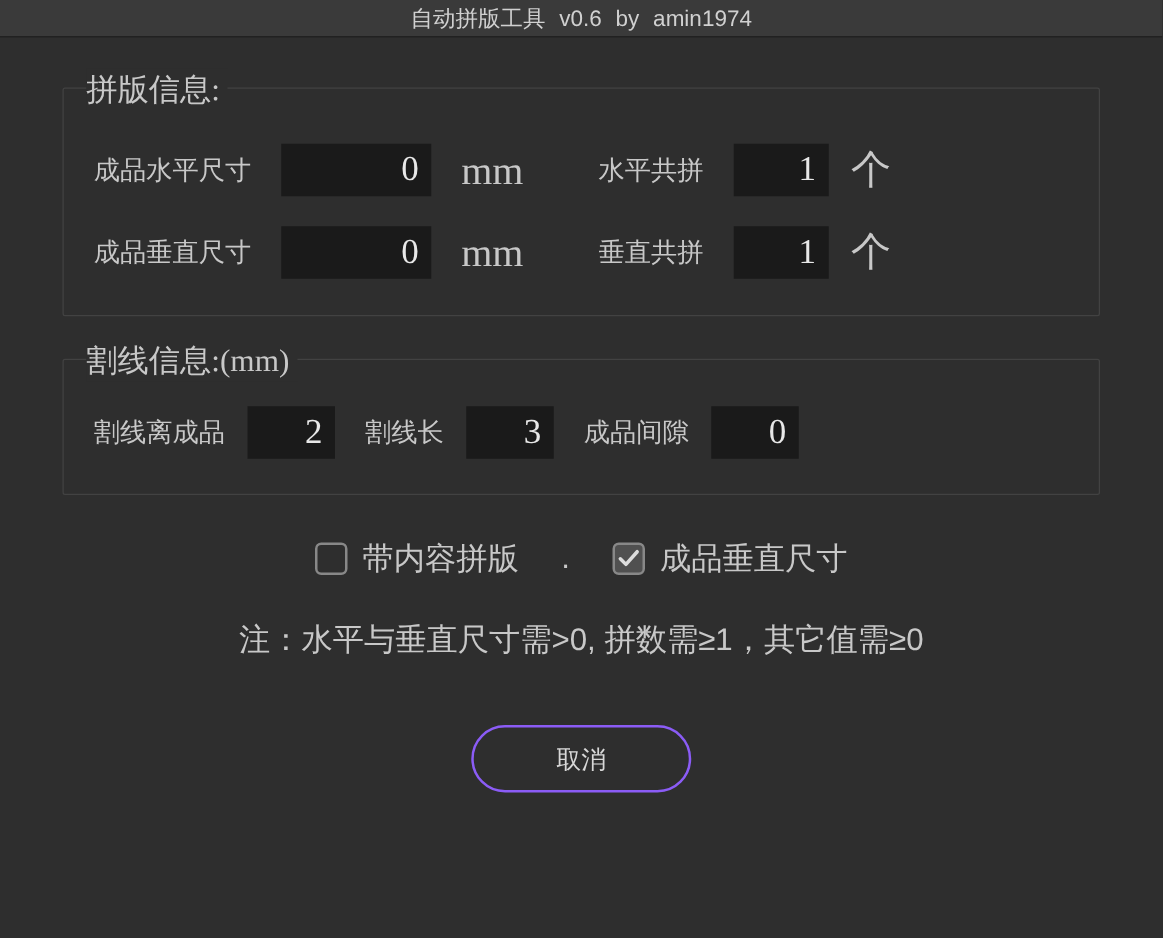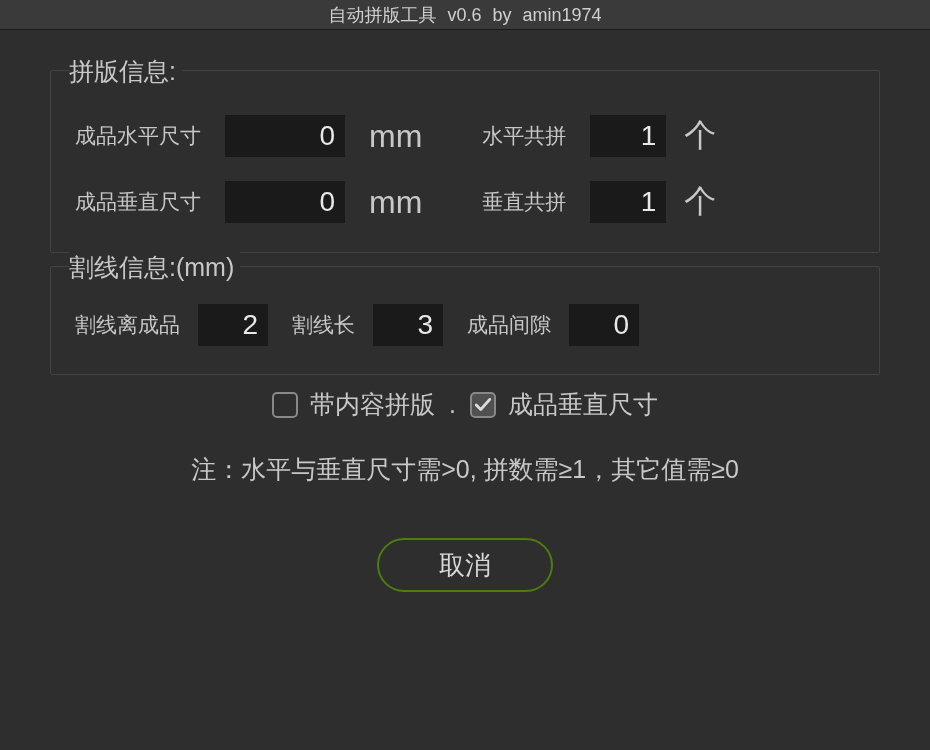--- a/index.html
+++ b/index.html
@@ -25,22 +25,23 @@
       color: #d0d0d0;
       border-bottom: 1px solid #1a1a1a;
       word-spacing: 6px;
     }
     .content {
       padding: 40px 50px 30px 50px;
     }
     .section {
       border: 1px solid #424242;
       border-radius: 2px;
-      margin-bottom: 13px;
+      margin-bottom: 34px;
       padding: 0 24px 28px 24px;
+      font-family: Liberation Serif, serif;
     }
     .section-title {
       font-size: 25px;
       color: #c8c8c8;
       position: relative;
       top: -16px;
       background: #2e2e2e;
       display: inline-block;
       padding: 0 6px 0 0;
       margin-left: -6px;
@@ -77,21 +78,21 @@
       width: 70px;
     }
     .unit {
       font-size: 32px;
       color: #c8c8c8;
     }
     .checkbox-row {
       display: flex;
       align-items: center;
       justify-content: center;
-      gap: 6px;
+      gap: 26px;
       margin-top: 10px;
       margin-bottom: 32px;
     }
     .checkbox-group {
       display: flex;
       align-items: center;
       gap: 12px;
     }
     .checkbox {
       width: 26px;
@@ -133,25 +134,25 @@
       margin-bottom: 52px;
     }
     .button-row {
       display: flex;
       justify-content: center;
       gap: 30px;
     }
     .btn {
       width: 176px;
       height: 54px;
-      border: 2px solid #4d7c0f;
+      border: 2px solid #8b5cf6;
       border-radius: 27px;
       background: transparent;
       color: #d8d8d8;
-      font-size: 26px;
+      font-size: 20px;
       font-family: inherit;
       cursor: pointer;
       display: flex;
       align-items: center;
       justify-content: center;
     }
     .spacer-sm { width: 18px; }
     .spacer-md { width: 24px; }
     .spacer-lg { width: 60px; }
   </style>

